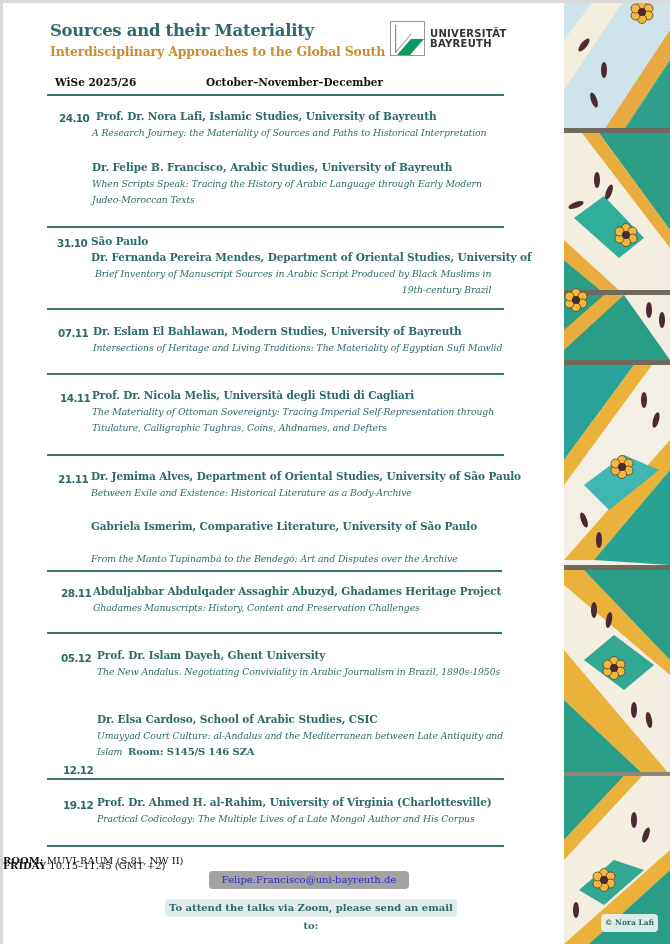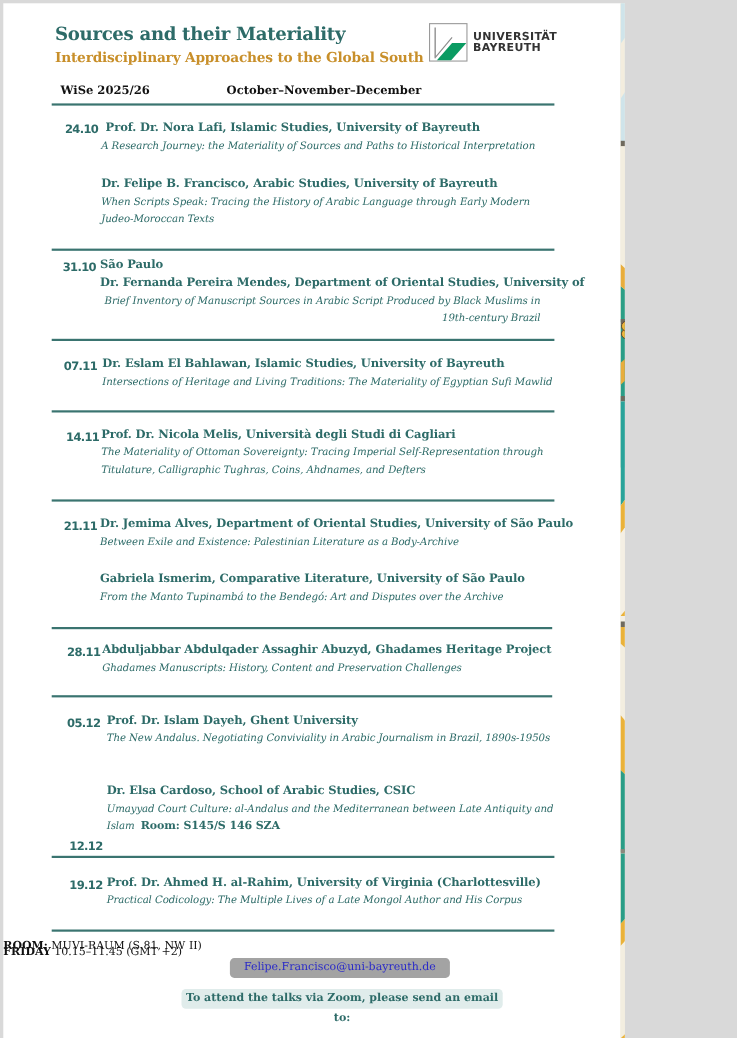--- a/index.html
+++ b/index.html
@@ -1,19 +1,19 @@
 <!DOCTYPE html>
 <html><head>
 <meta charset="utf-8">
 <style>
   * { box-sizing: border-box; margin: 0; padding: 0; }
   html, body { width: 670px; height: 944px; overflow: hidden; background: #d9d9d9; }
   body { position: relative; }
   .page {
-    position: absolute; left: 3px; top: 3px; width: 565px; height: 941px;
+    position: absolute; left: 3px; top: 3px; width: 667px; height: 941px;
     background: #ffffff; overflow: hidden;
   }
   .content { position: absolute; left: 0; top: 0; width: 564px; height: 941px; }
 
   .title {
     position: absolute; left: 47px; top: 18px;
     font-family: "DejaVu Serif", serif; font-weight: bold; font-size: 16.5px;
     color: #2d6b68; letter-spacing: -0.3px;
   }
   .subtitle {
@@ -128,41 +128,41 @@
       </div>
       <div class="talk" style="left:92px; top:263px;text-align:right;">
         <div>Brief Inventory of Manuscript Sources in Arabic Script Produced by Black Muslims in</div>
         <div>19th-century Brazil</div>
       </div>
     </div>
     <div class="rule" style="left:44px; top:305px; width:457px;"></div>
 
     <div>
       <div class="date" style="left:55px; top:324px;">07.11</div>
-      <div class="speaker" style="left:90px; top:320px;">Dr. Eslam El Bahlawan, Islamic Studies, University of Bayreuth</div>
+      <div class="speaker" style="left:90px; top:320px;">Dr. Eslam El Bahlawan, Modern Studies, University of Bayreuth</div>
       <div class="talk" style="left:90px; top:337px;">Intersections of Heritage and Living Traditions: The Materiality of Egyptian Sufi Mawlid</div>
     </div>
     <div class="rule" style="left:44px; top:370px; width:457px;"></div>
 
     <div>
       <div class="date" style="left:57px; top:389px;">14.11</div>
       <div class="speaker" style="left:89px; top:384px;">Prof. Dr. Nicola Melis, Università degli Studi di Cagliari</div>
       <div class="talk" style="left:89px; top:401px;">
         <div>The Materiality of Ottoman Sovereignty: Tracing Imperial Self-Representation through</div>
         <div>Titulature, Calligraphic Tughras, Coins, Ahdnames, and Defters</div>
       </div>
     </div>
     <div class="rule" style="left:44px; top:451px; width:457px;"></div>
 
     <div>
       <div class="date" style="left:55px; top:470px;">21.11</div>
       <div class="speaker" style="left:88px; top:465px;">Dr. Jemima Alves, Department of Oriental Studies, University of São Paulo</div>
-      <div class="talk" style="left:88px; top:482px;">Between Exile and Existence: Palestinian Literature as a Body-Archive</div>
+      <div class="talk" style="left:88px; top:482px;">Between Exile and Existence: Historical Literature as a Body-Archive</div>
       <div class="speaker" style="left:88px; top:515px;">Gabriela Ismerim, Comparative Literature, University of São Paulo</div>
-      <div class="talk" style="left:88px; top:532px;">From the Manto Tupinambá to the Bendegó: Art and Disputes over the Archive</div>
+      <div class="talk" style="left:88px; top:548px;">From the Manto Tupinambá to the Bendegó: Art and Disputes over the Archive</div>
     </div>
     <div class="rule" style="left:44px; top:567px; width:455px;"></div>
 
     <div>
       <div class="date" style="left:58px; top:584px;">28.11</div>
       <div class="speaker" style="left:90px; top:580px;">Abduljabbar Abdulqader Assaghir Abuzyd, Ghadames Heritage Project</div>
       <div class="talk" style="left:90px; top:597px;">Ghadames Manuscripts: History, Content and Preservation Challenges</div>
     </div>
     <div class="rule" style="left:44px; top:629px; width:455px;"></div>
 

